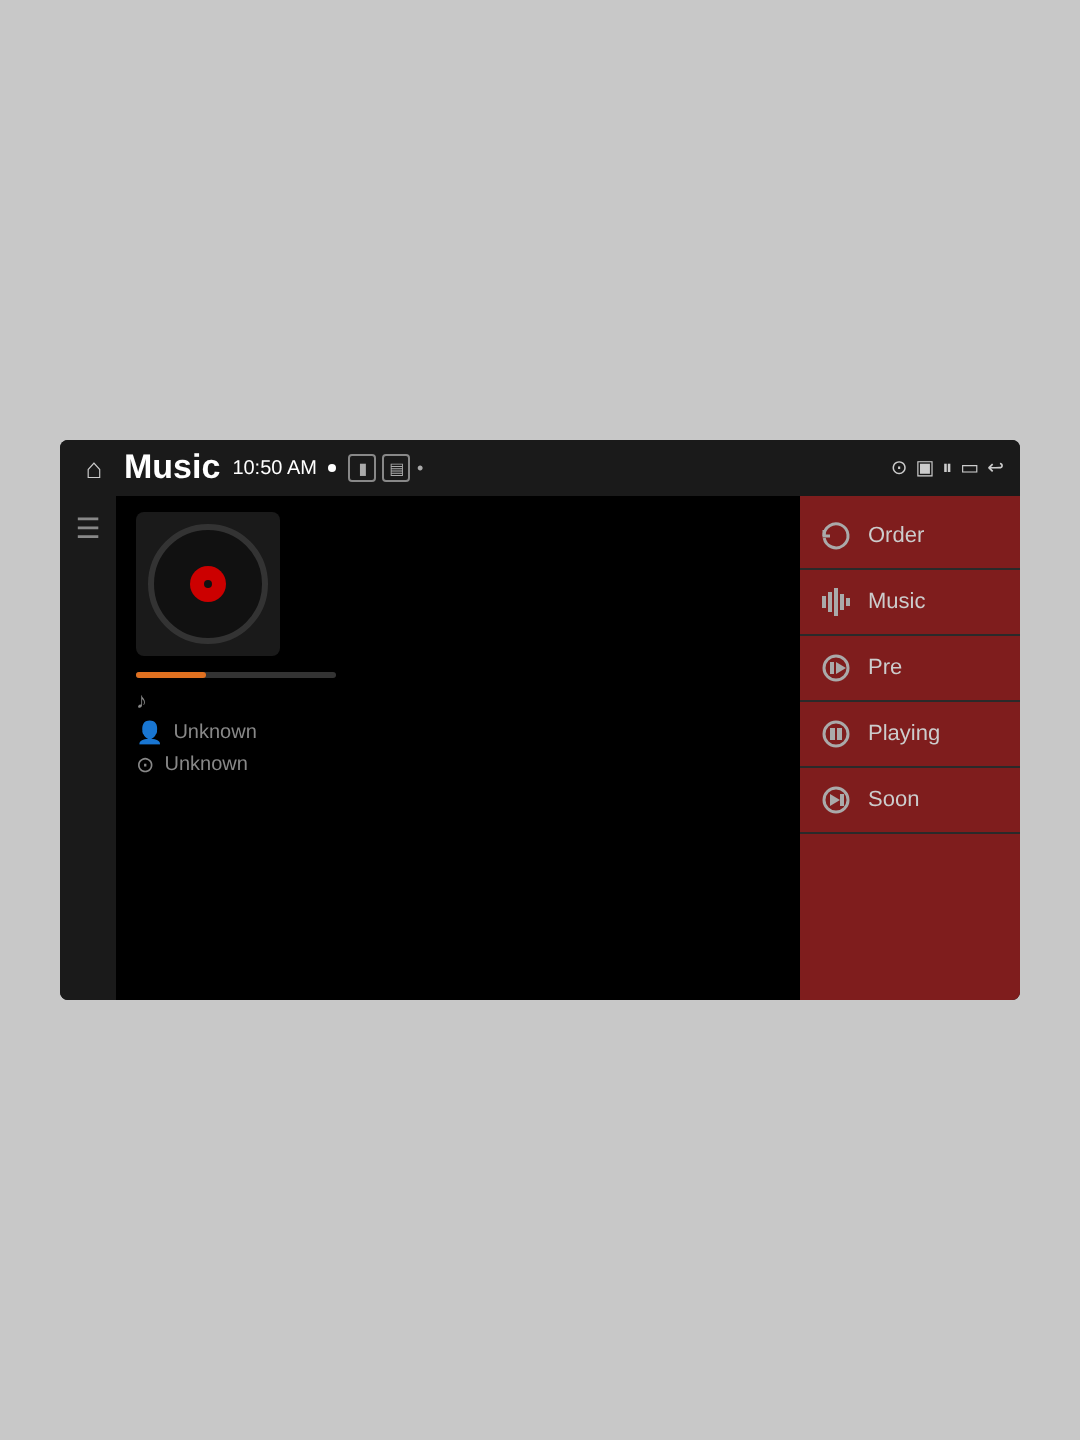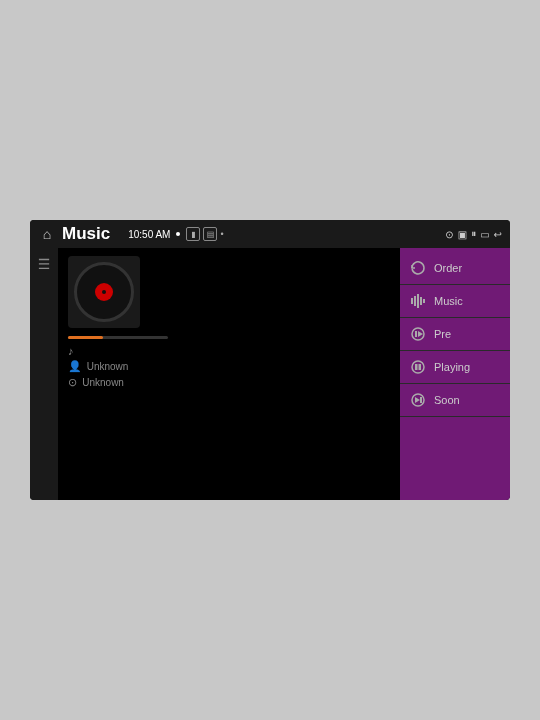--- a/index.html
+++ b/index.html
@@ -49,21 +49,20 @@
 
     .status-title {
       color: #fff;
       font-size: 17px;
       font-weight: bold;
     }
 
     .status-time {
       color: #fff;
       font-size: 10px;
-      margin-left: 12px;
     }
 
     .status-dot {
       width: 4px;
       height: 4px;
       background: #fff;
       border-radius: 50%;
     }
 
     .status-icons {
@@ -206,21 +205,21 @@
     }
 
     .track-info-icon {
       font-size: 11px;
       color: #888;
     }
 
     
     .right-panel {
       width: 110px;
-      background: #701a75;
+      background: #7f1d1d;
       display: flex;
       flex-direction: column;
       padding: 4px 0;
     }
 
     .menu-item {
       display: flex;
       align-items: center;
       gap: 6px;
       padding: 6px 8px;

